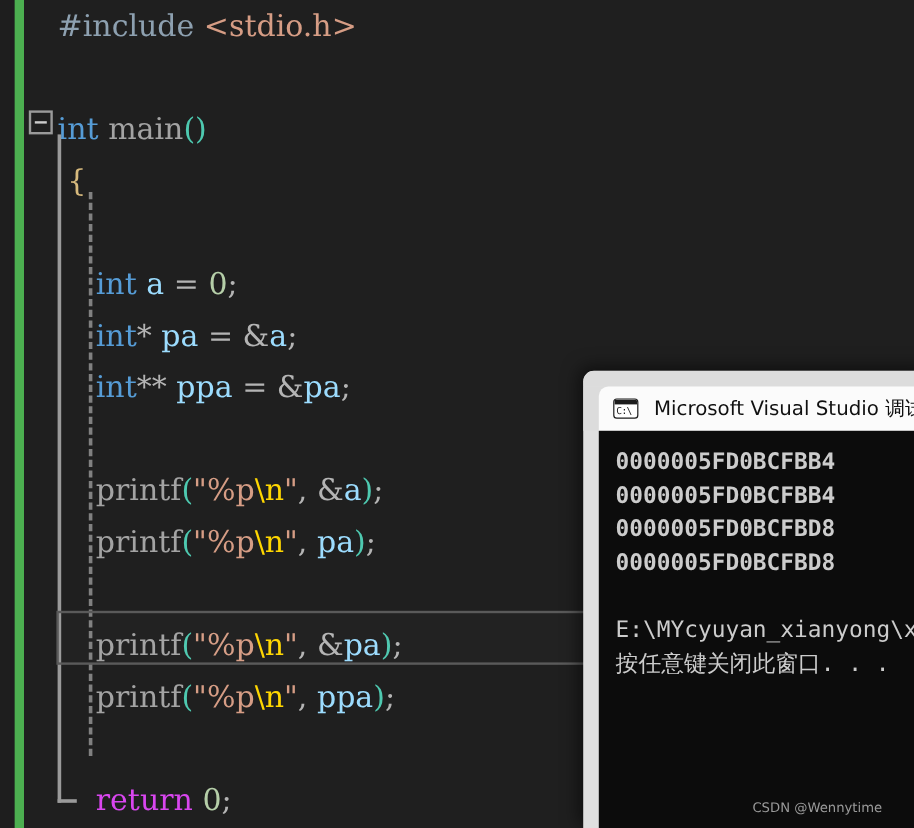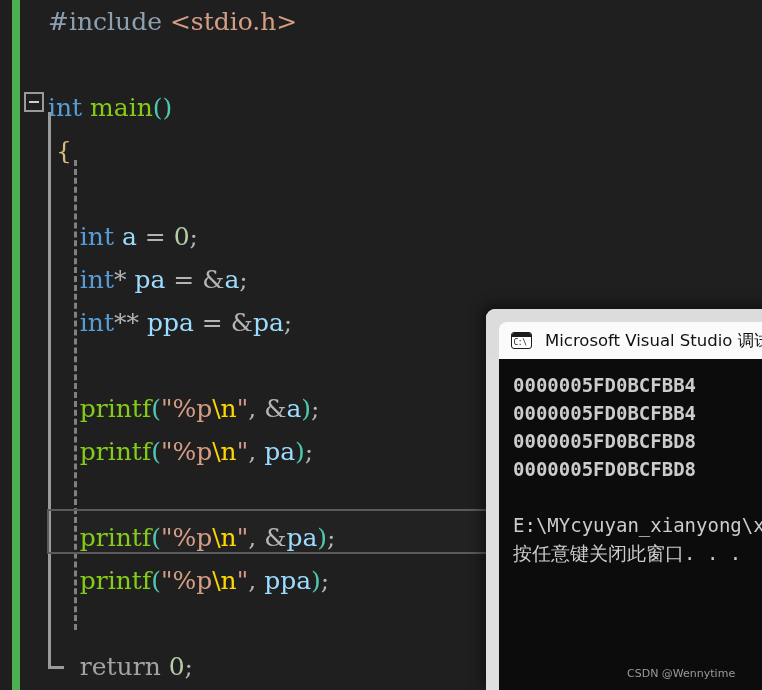--- a/index.html
+++ b/index.html
@@ -110,22 +110,22 @@
     border: 2px solid #5a5a5a;
     box-sizing: border-box;
     background: rgba(255,255,255,0.015);
     pointer-events: none;
   }
 
   
   .t-pre    { color: #8da0b0; }
   .t-inc    { color: #d69d85; }
   .t-kw     { color: #569cd6; text-align: right; }
-  .t-kw2    { color: #a3a3a3; }
-  .t-fn     { color: #84cc16; }
+  .t-kw2    { color: #d946ef; }
+  .t-fn     { color: #a3a3a3; }
   .t-var    { color: #9cdcfe; }
   .t-num    { color: #b5cea8; }
   .t-op     { color: #b4b4b4; }
   .t-paren  { color: #4ec9b0; }
   .t-brace  { color: #d7ba7d; }
   .t-str    { color: #d69d85; }
   .t-esc    { color: #ffd700; }
   .t-punct  { color: #b4b4b4; }
 
   

